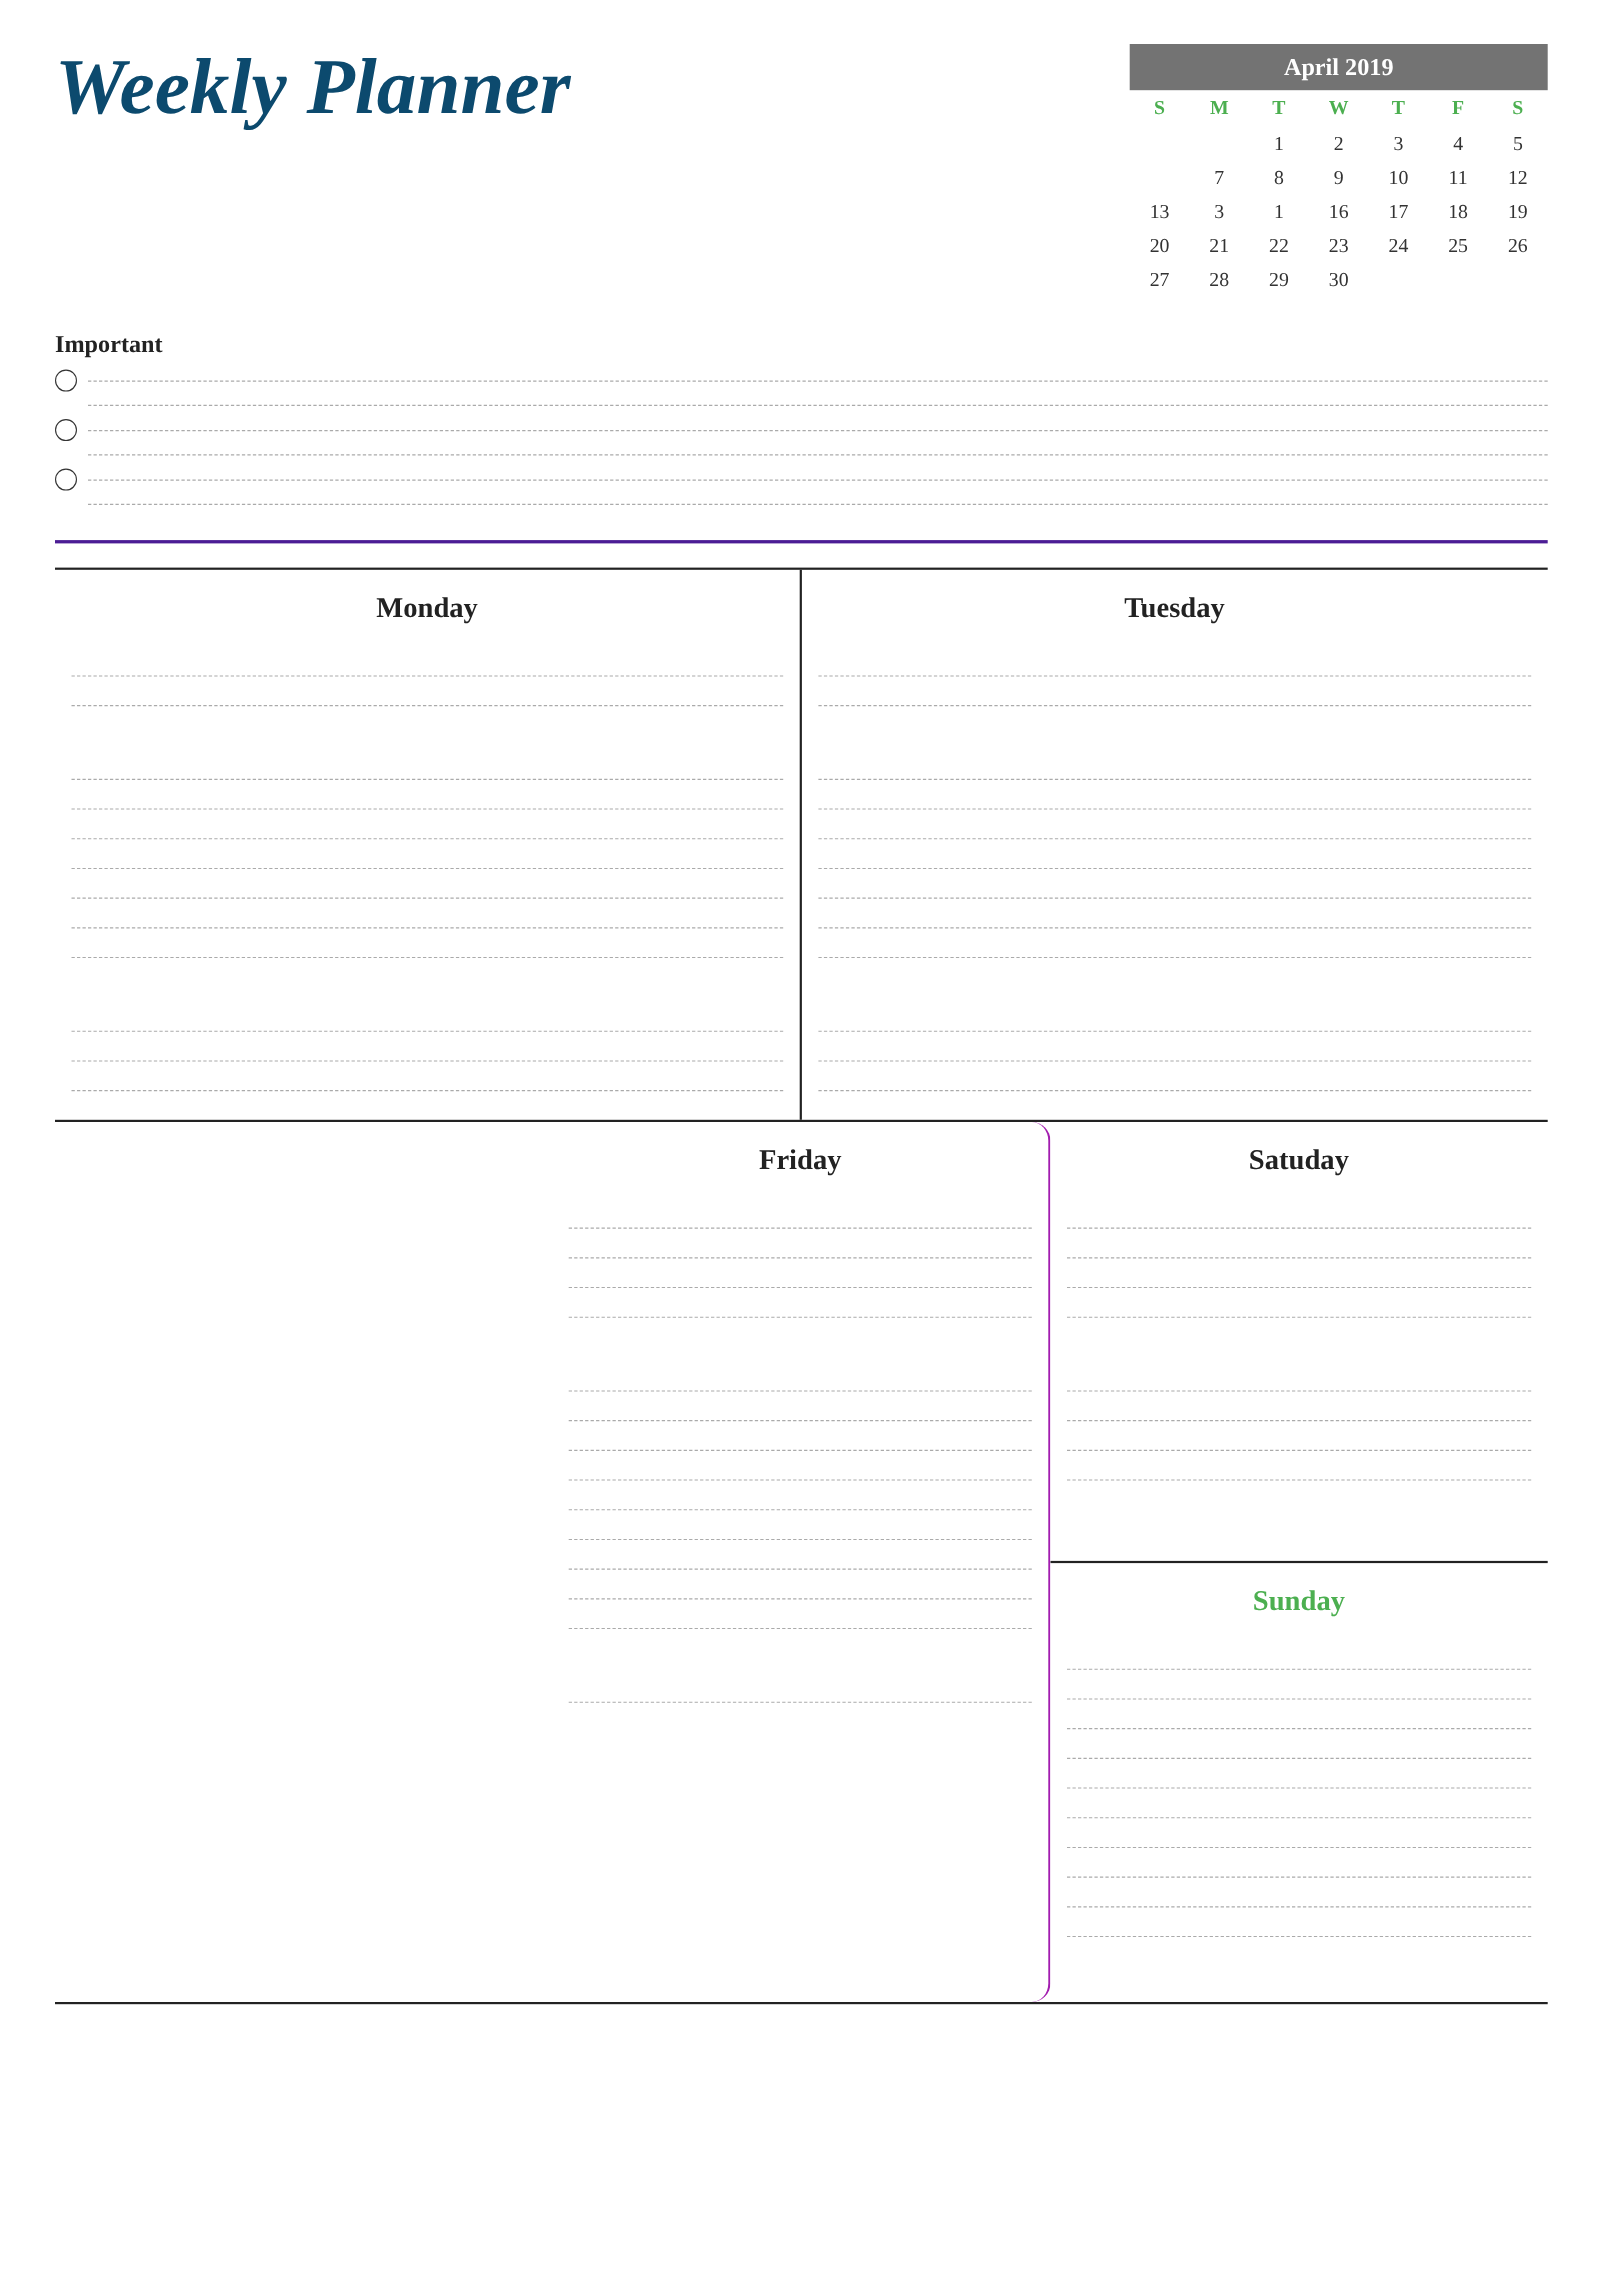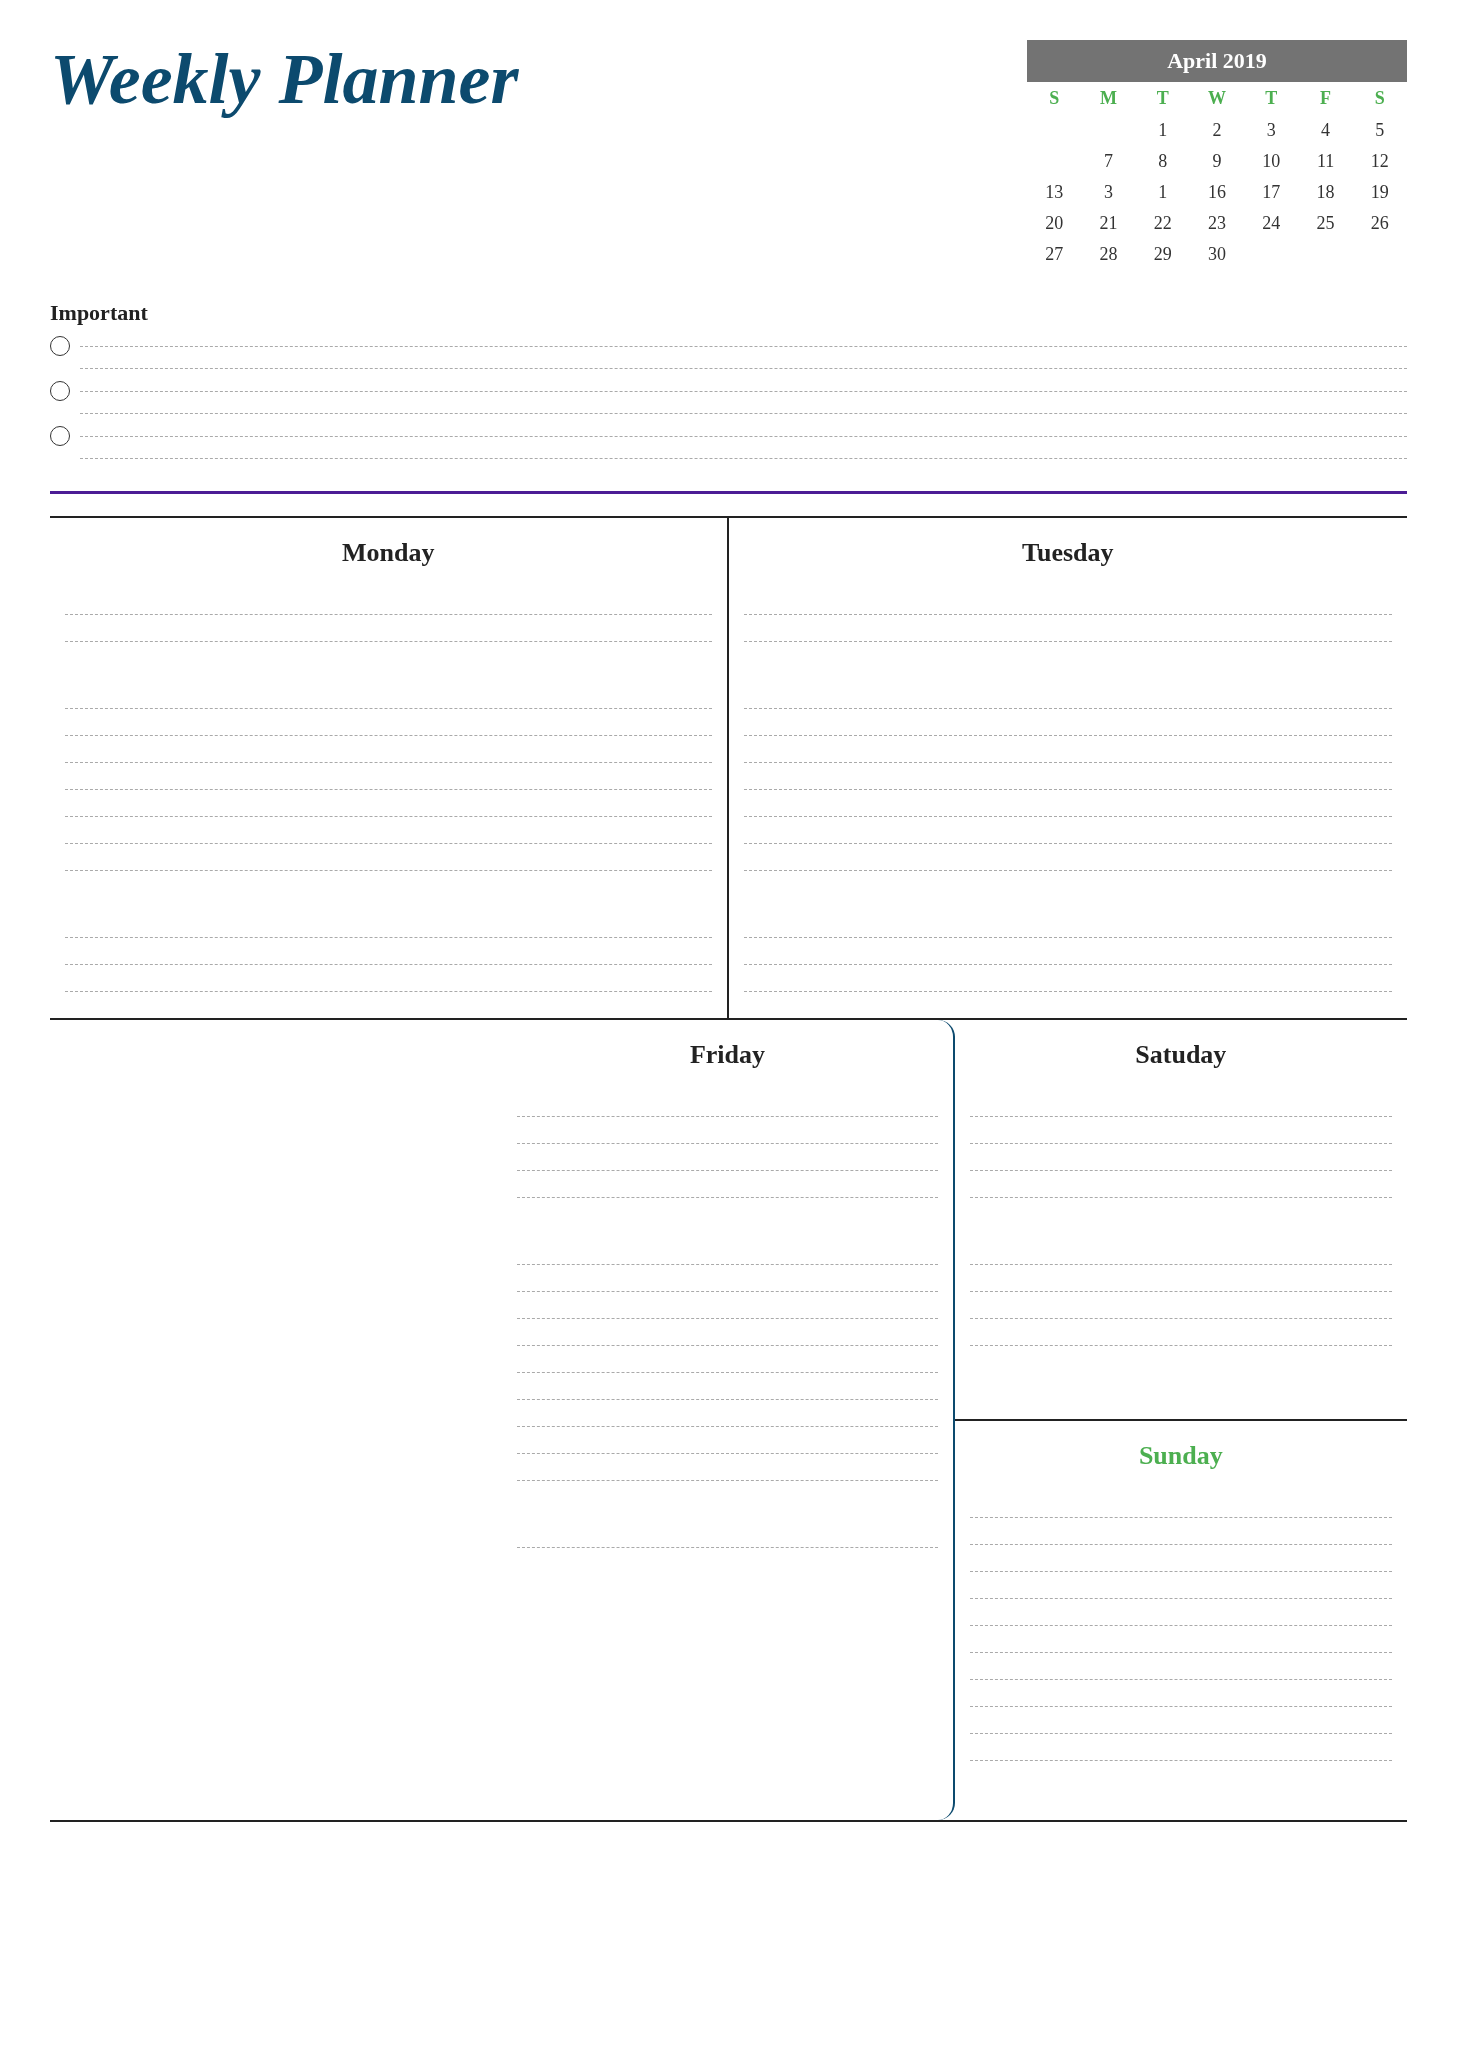--- a/index.html
+++ b/index.html
@@ -150,21 +150,21 @@
 
     .bottom-left {
       grid-column: 1 / 2;
       border-right: 2px solid #222;
       padding: 20px 15px;
       min-height: 800px;
     }
 
     .bottom-middle {
       grid-column: 2 / 3;
-      border-right: 2px solid #0c4a6e;
+      border-right: 2px solid #a21caf;
       padding: 20px 15px;
       min-height: 800px;
       border-radius: 17px;
     }
 
     .bottom-right {
       grid-column: 3 / 4;
       display: flex;
       flex-direction: column;
     }

